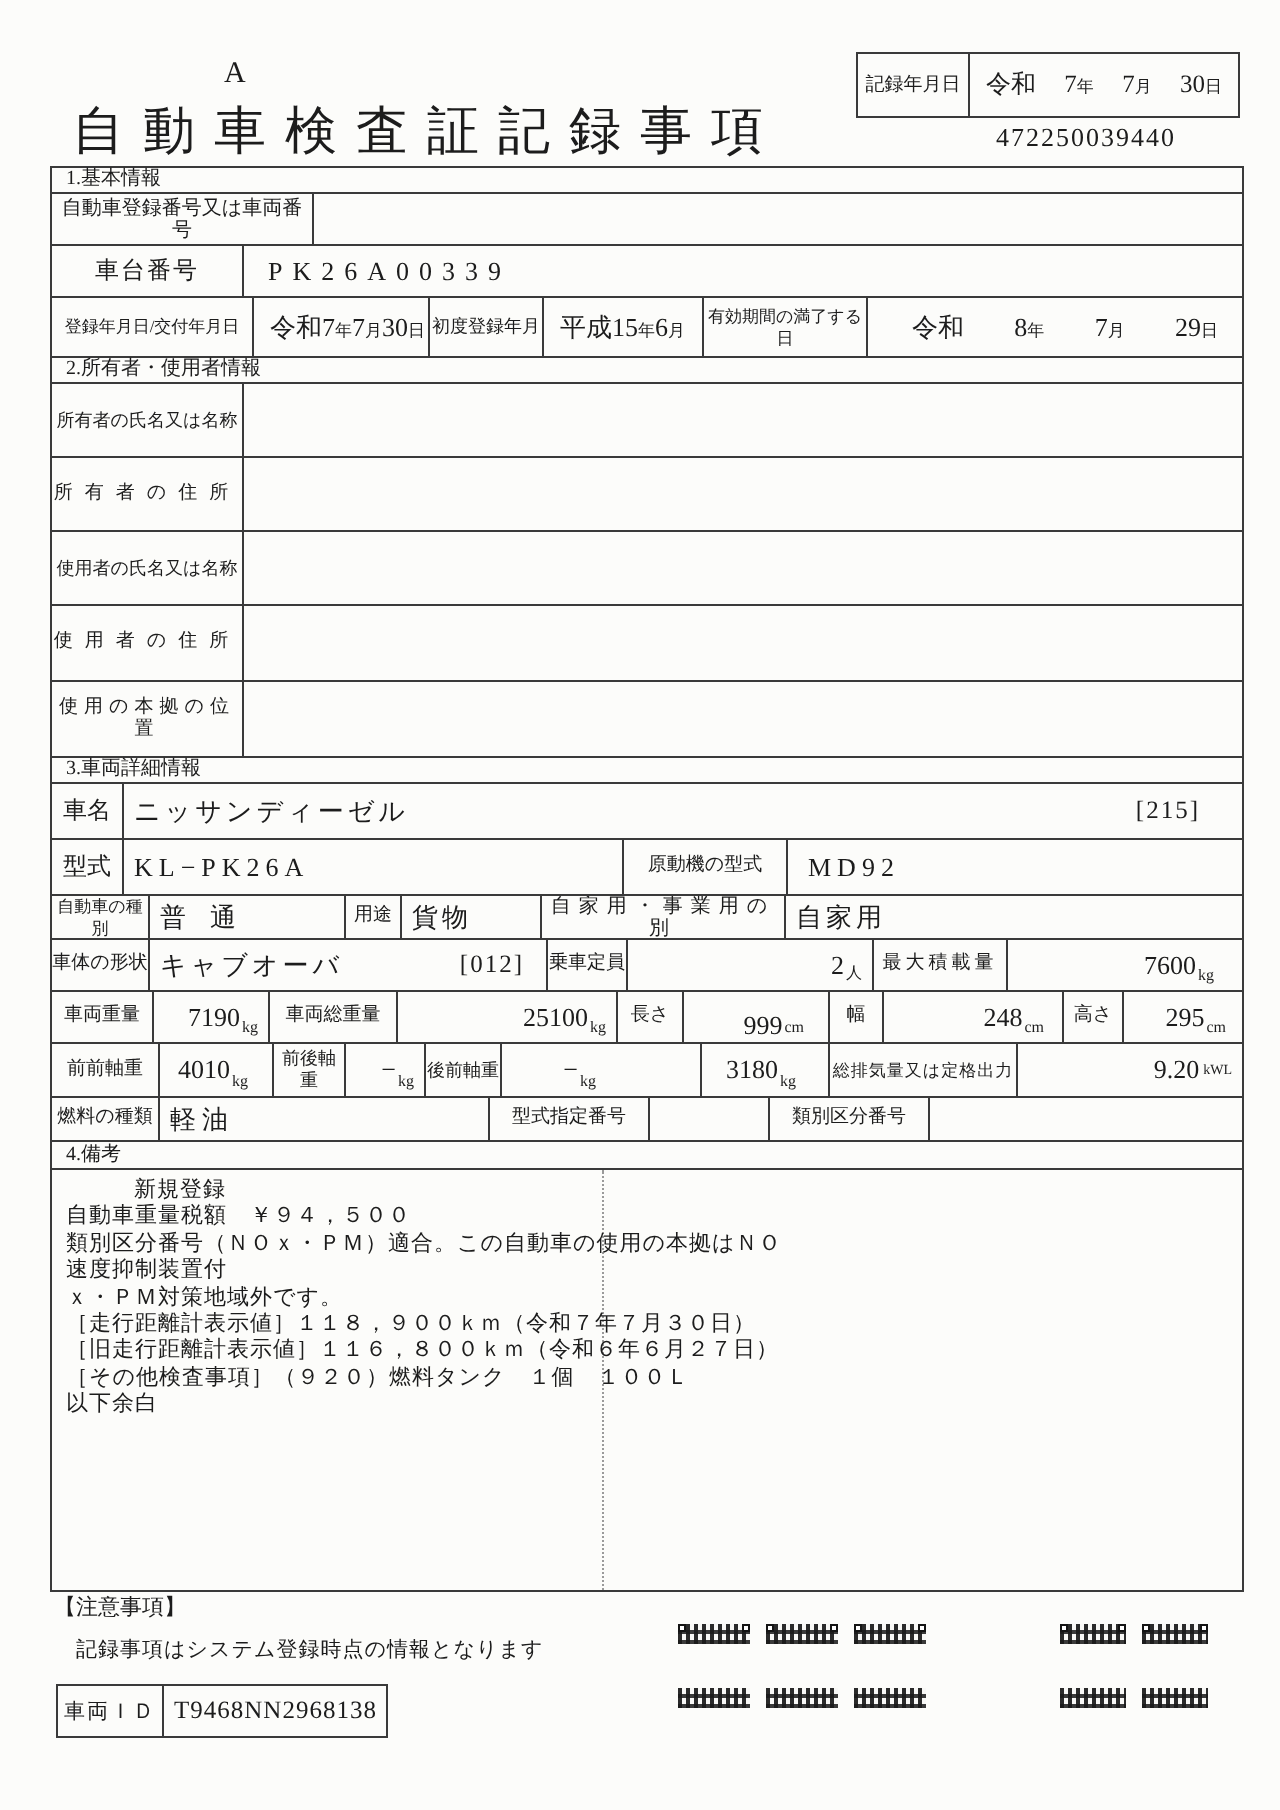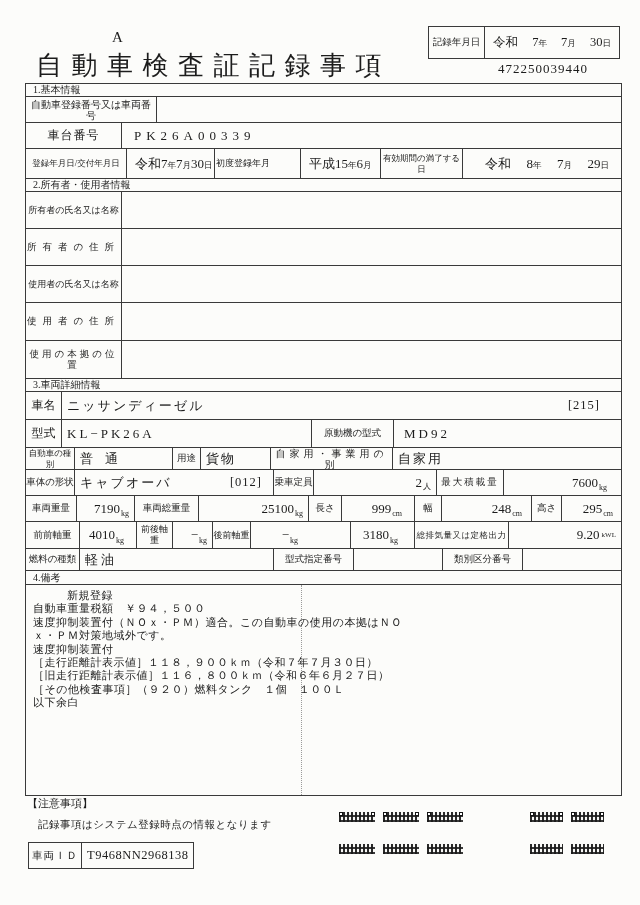--- a/index.html
+++ b/index.html
@@ -39,21 +39,21 @@
   .code-r{margin-left:auto;padding-right:16px;font-size:12.5px;letter-spacing:1px;}
   
   .ls1{letter-spacing:1px;}.ls2{letter-spacing:2px;}.ls3{letter-spacing:3px;}
   .ls5{letter-spacing:5px;}.ls6{letter-spacing:6px;}.ls12{letter-spacing:12px;}
   .lsl2{letter-spacing:2px;}.lsl4{letter-spacing:4px;}.h22{height:22px;}.h26{height:26px;}.h27{height:27px;}
   .h28{height:28px;}.h30{height:30px;}.h37{height:37px;}.h38{height:38px;}
   
   .w27{width:27px;}.w28{width:28px;}.w30{width:30px;}.w33{width:33px;}.w35{width:35px;}
   .w36{width:36px;}.w38{width:38px;}.w40{width:40px;}.w43{width:43px;}.w48{width:48px;}
   .w50{width:50px;}.w53{width:53px;}.w57{width:57px;text-align:right;}.w58{width:58px;}.w60{width:60px;}
-  .w64{width:64px;}.w67{width:67px;}.w70{width:70px;}.w73{width:73px;}.w80{width:80px;margin-left:29px;}
+  .w64{width:64px;}.w67{width:67px;}.w70{width:70px;}.w73{width:73px;align-items:flex-end;}.w80{width:80px;}
   .w82{width:82px;}.w88{width:88px;}.w90{width:90px;}.w94{width:94px;}.w95{width:95px;}
   .w98{width:98px;}.w100{width:100px;}.w110{width:110px;}.w122{width:122px;}.w123{width:123px;}
   .w130{width:130px;}.w165{width:165px;}.w199{width:199px;}.w250{width:250px;}
 
   
   .remarks-body{position:relative;height:206px;border-top:1px solid #3a3a3a;
     padding:4px 0 0 7px;font-size:11px;line-height:13.4px;letter-spacing:0.5px;}
   .remarks-fold{position:absolute;left:275px;top:0;bottom:0;border-left:1px dotted #9a9a9a;}
   .rline{white-space:nowrap;position:relative;z-index:1;}
   .rline.indent{padding-left:34px;}
@@ -269,23 +269,23 @@
       <div class="cell vl w60"></div>
       <div class="cell lb w80">類別区分番号</div>
       <div class="cell vl flex1"></div>
     </div>
 
     <div class="sec-h" style="height:13px;line-height:13px;">4.備考</div>
     <div class="remarks-body">
       <div class="remarks-fold"></div>
       <div class="rline indent">新規登録</div>
       <div class="rline">自動車重量税額　￥９４，５００</div>
-      <div class="rline">速度抑制装置付（ＮＯｘ・ＰＭ）適合。この自動車の使用の本拠はＮＯ</div>
+      <div class="rline">類別区分番号（ＮＯｘ・ＰＭ）適合。この自動車の使用の本拠はＮＯ</div>
+      <div class="rline">速度抑制装置付</div>
       <div class="rline">ｘ・ＰＭ対策地域外です。</div>
-      <div class="rline">速度抑制装置付</div>
       <div class="rline">［走行距離計表示値］１１８，９００ｋｍ（令和７年７月３０日）</div>
       <div class="rline">［旧走行距離計表示値］１１６，８００ｋｍ（令和６年６月２７日）</div>
       <div class="rline">［その他検査事項］（９２０）燃料タンク　１個　１００Ｌ</div>
       <div class="rline">以下余白</div>
     </div>
   </div>
 
   <div class="caution-h">【注意事項】</div>
   <div class="caution-t">記録事項はシステム登録時点の情報となります</div>
 

